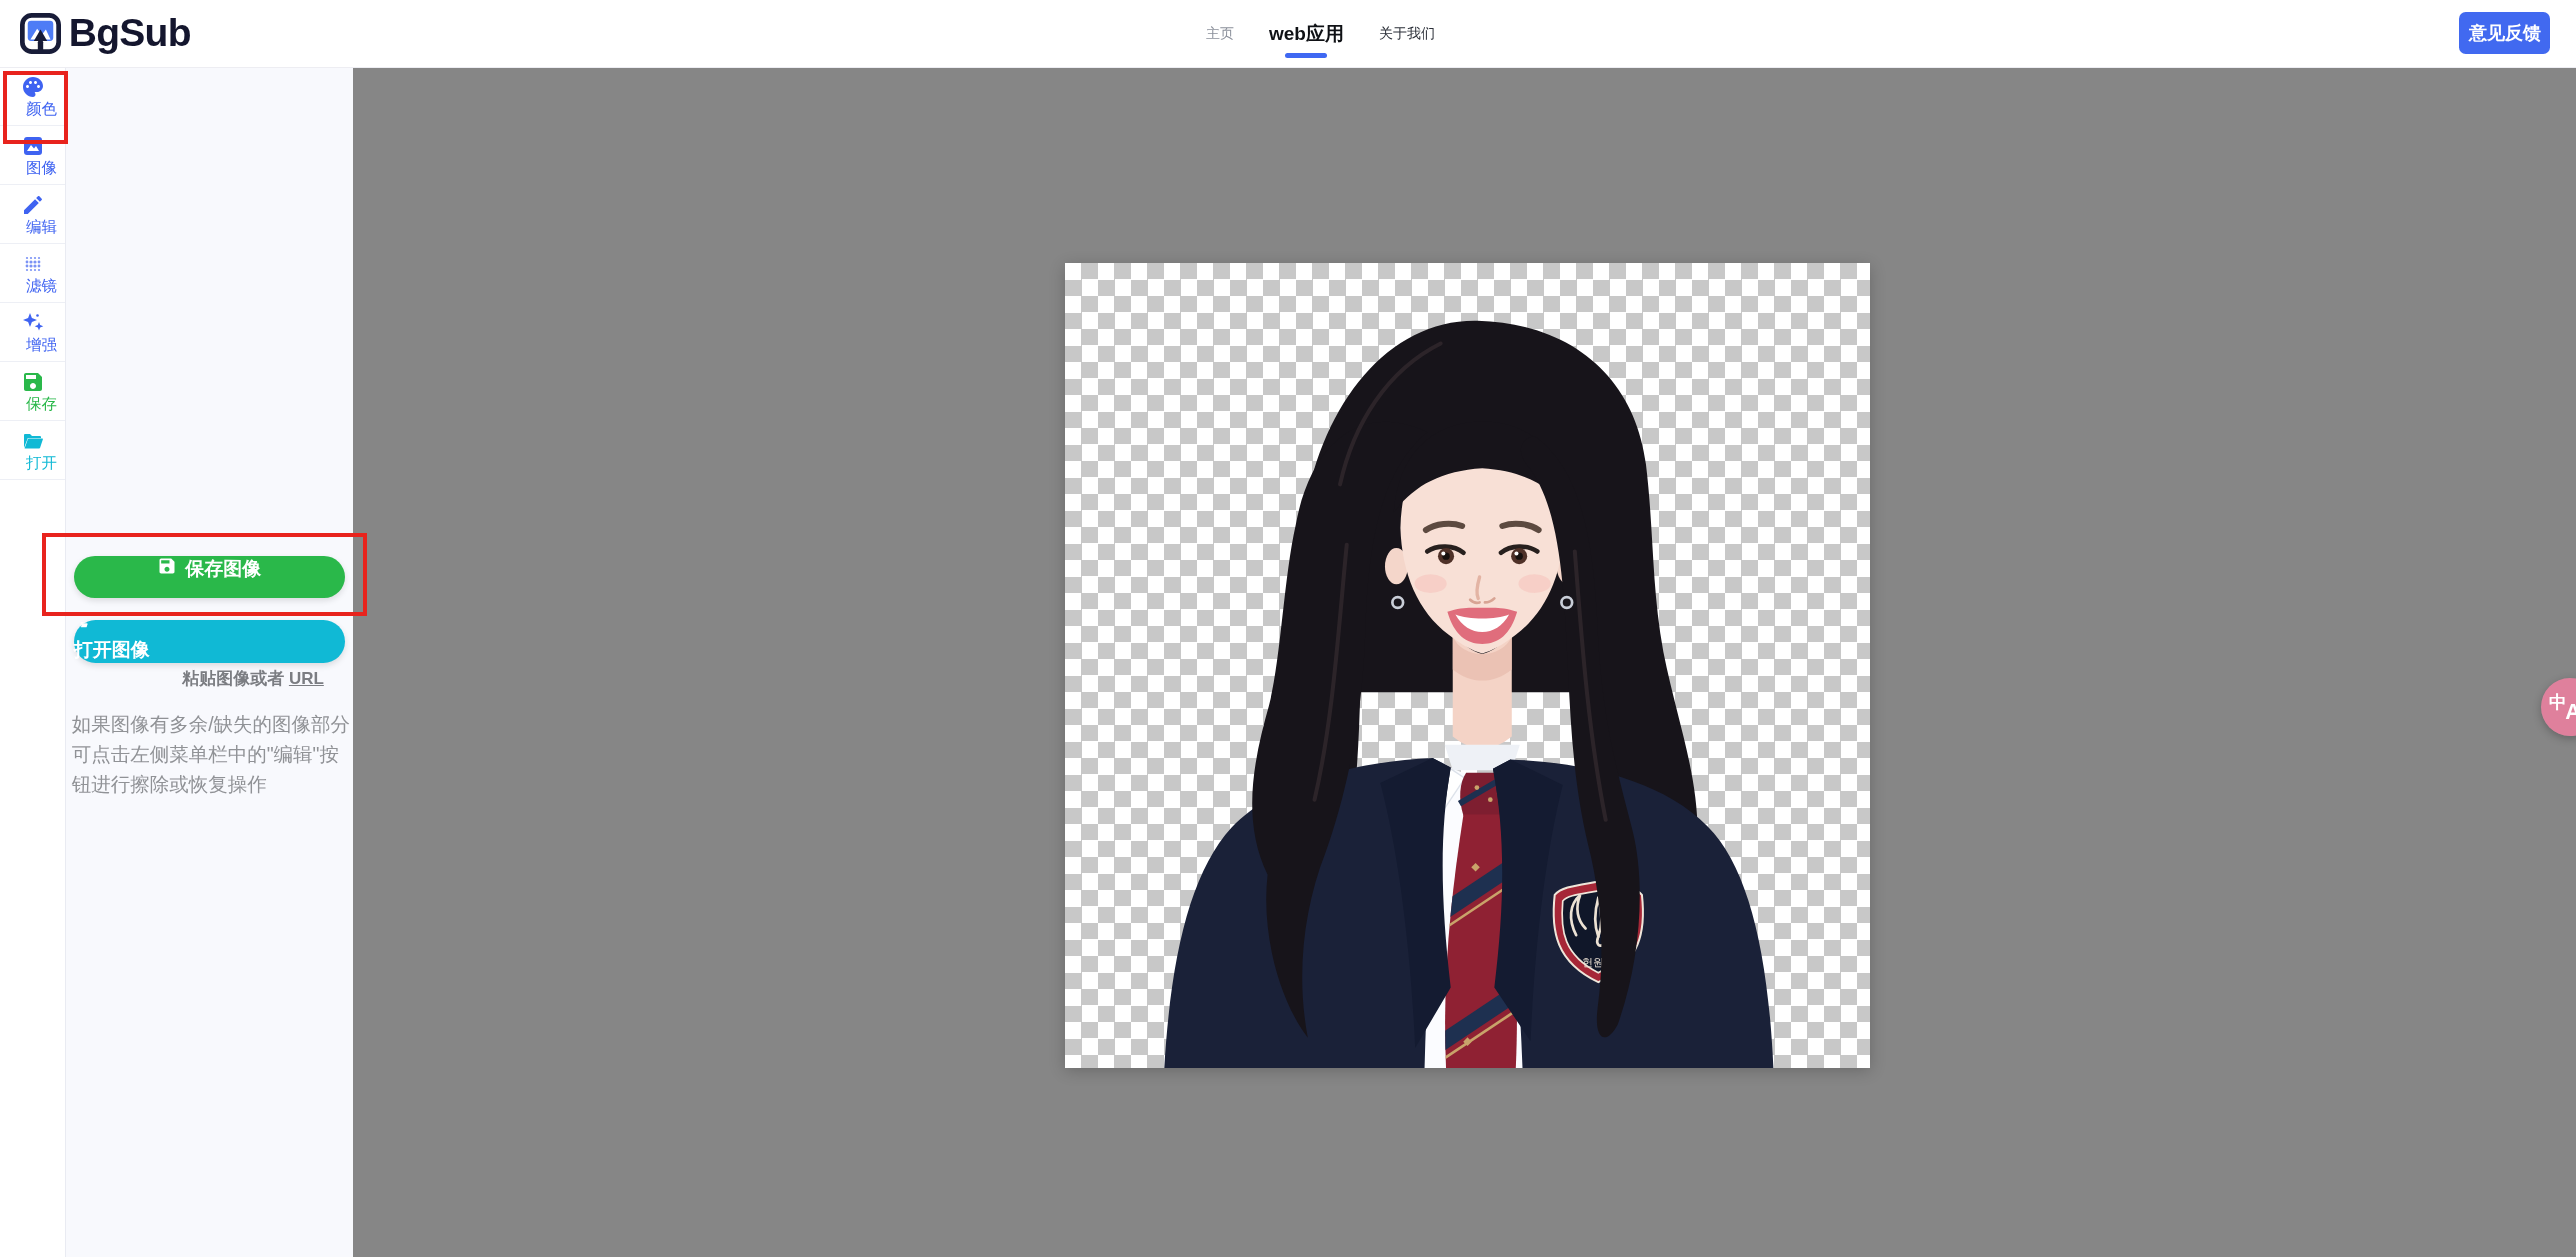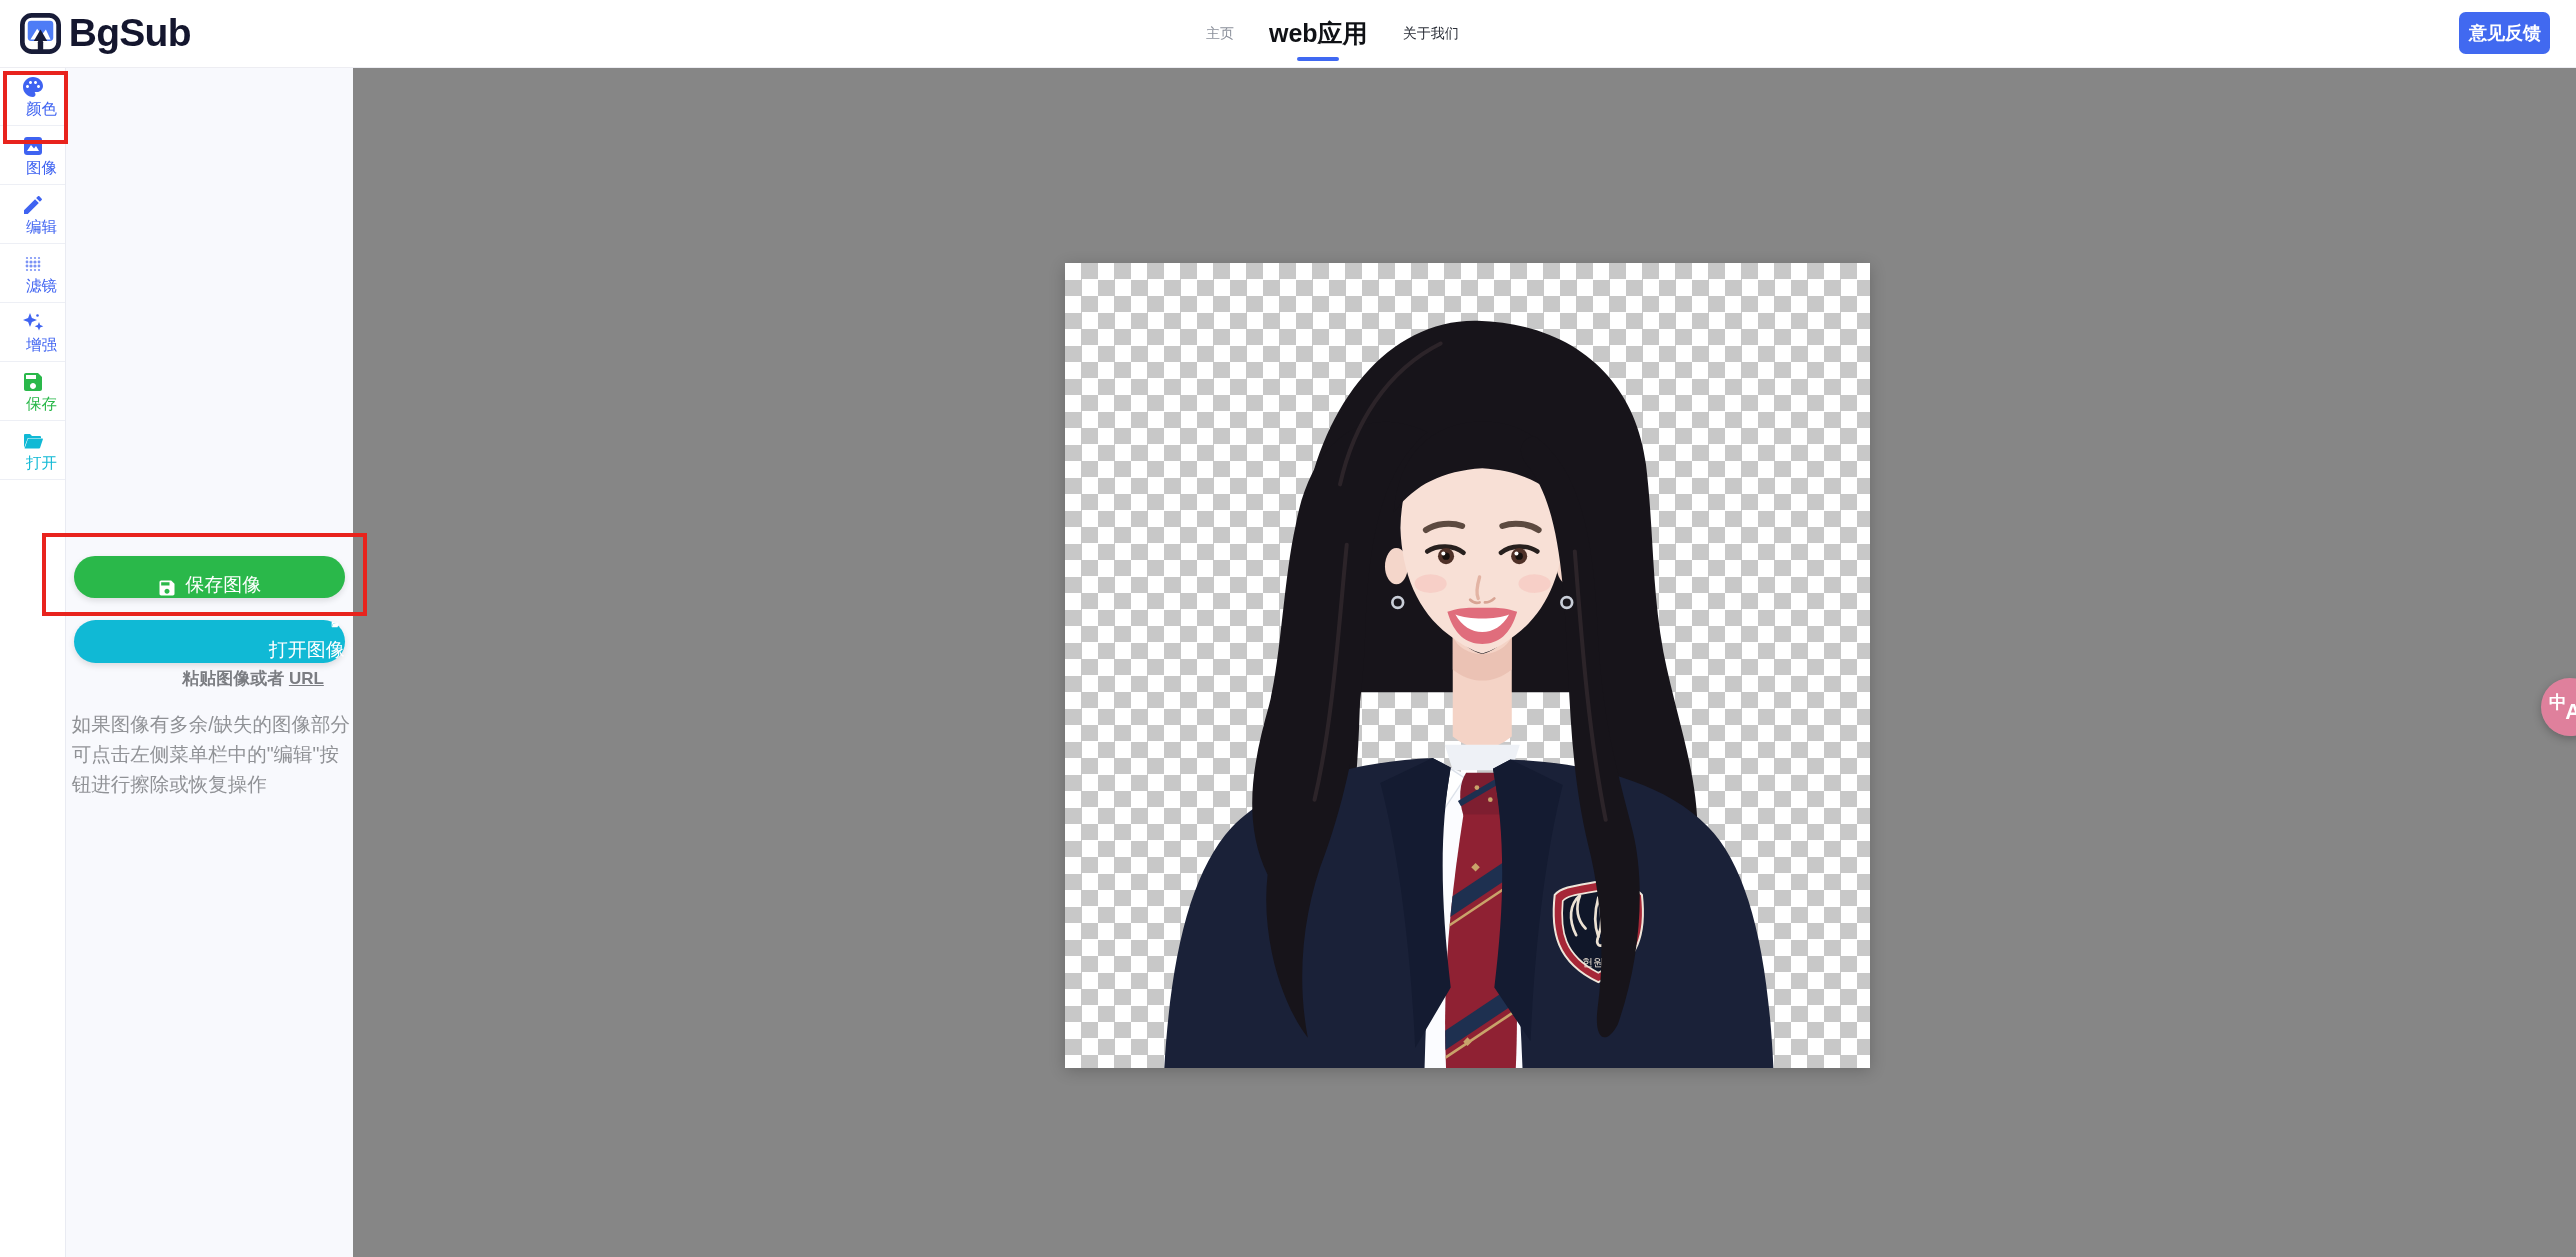--- a/index.html
+++ b/index.html
@@ -7,35 +7,35 @@
     width:2576px;height:1257px;position:relative;overflow:hidden;
     font-family:"Liberation Sans",sans-serif;background:#ffffff;
     -webkit-font-smoothing:antialiased;
   }
   
   .header{position:absolute;left:0;top:0;width:2576px;height:67px;background:#ffffff;border-bottom:0.7px solid #ededf2;z-index:30;}
   .logo{position:absolute;left:19px;top:11.4px;display:flex;align-items:center;gap:6.7px;}
   .logo-text{font-size:39px;font-weight:700;color:#14162e;letter-spacing:-0.7px;}
   .nav{position:absolute;left:1206px;top:0;height:67px;display:flex;align-items:center;gap:35px;}
   .nav-item{font-size:14px;color:#8b909b;position:relative;cursor:pointer;white-space:nowrap;}
-  .nav-item.active{color:#0f1115;font-weight:700;font-size:25px;}
+  .nav-item.active{color:#0f1115;font-weight:700;font-size:19px;}
   .nav-underline{position:absolute;left:50%;transform:translateX(-50%);bottom:-11.4px;width:42px;height:4.7px;border-radius:2.7px;background:#3f68f2;}
   .nav-about{color:#2b2f38;}
   .feedback-btn{position:absolute;right:25.6px;top:12px;width:91px;height:42px;border-radius:6.7px;background:#4169f0;color:#fff;
     font-size:18px;font-weight:700;display:flex;align-items:center;justify-content:center;cursor:pointer;}
   
   .toolstrip{position:absolute;left:0;top:67px;width:65px;height:1190px;background:#ffffff;border-right:0.7px solid #e9ebf2;z-index:20;}
   .tool-item{width:65px;height:58px;display:flex;flex-direction:column;align-items:center;justify-content:center;gap:2px;border-bottom:0.7px solid #edeff5;cursor:pointer;}
   .tool-item svg{width:24px;height:24px;display:block;}
   .tool-label{font-size:15.5px;line-height:1;margin-left:18px;}
   .lbl-blue{color:#3f63f1;} .lbl-green{color:#2ab84a;} .lbl-cyan{color:#10b9d5;}
   
   .sidepanel{position:absolute;left:65px;top:67px;width:288px;height:1190px;background:#f8f9fd;z-index:10;}
-  .pill-btn{position:absolute;left:8.7px;width:271px;border-radius:21.5px;display:flex;align-items:flex-end;justify-content:center;gap:8px;
-    color:#fff;font-size:19px;font-weight:400;cursor:pointer;box-shadow:0 2.7px 6.7px rgba(0,0,0,.12);}
+  .pill-btn{position:absolute;left:8.7px;width:271px;border-radius:21.5px;display:flex;align-items:flex-start;justify-content:center;gap:8px;
+    color:#fff;font-size:19px;font-weight:700;cursor:pointer;box-shadow:0 2.7px 6.7px rgba(0,0,0,.12);}
   .pill-btn svg{width:20px;height:20px;}
   .save-img-btn{top:489px;height:42px;background:#2ab84a;}
   .open-img-btn{top:553px;height:43px;background:#10b9d5;flex-direction:column;}
   .paste-hint{position:absolute;left:0;top:600px;width:288px;text-align:center;font-size:17px;font-weight:700;color:#7b7d82;padding-left:44px;}
   .paste-hint .url{text-decoration:underline;cursor:pointer;}
   .help-text{position:absolute;left:6.7px;top:642px;width:279px;font-size:19.5px;line-height:1.55;color:#909296;}
   
   .canvas{position:absolute;left:353px;top:67px;width:2223px;height:1190px;background:#868686;z-index:1;}
   .artboard{position:absolute;left:1065px;top:263px;width:805px;height:805px;z-index:5;
     background:conic-gradient(#c8c8c8 25%,#ffffff 0 50%,#c8c8c8 0 75%,#ffffff 0);

